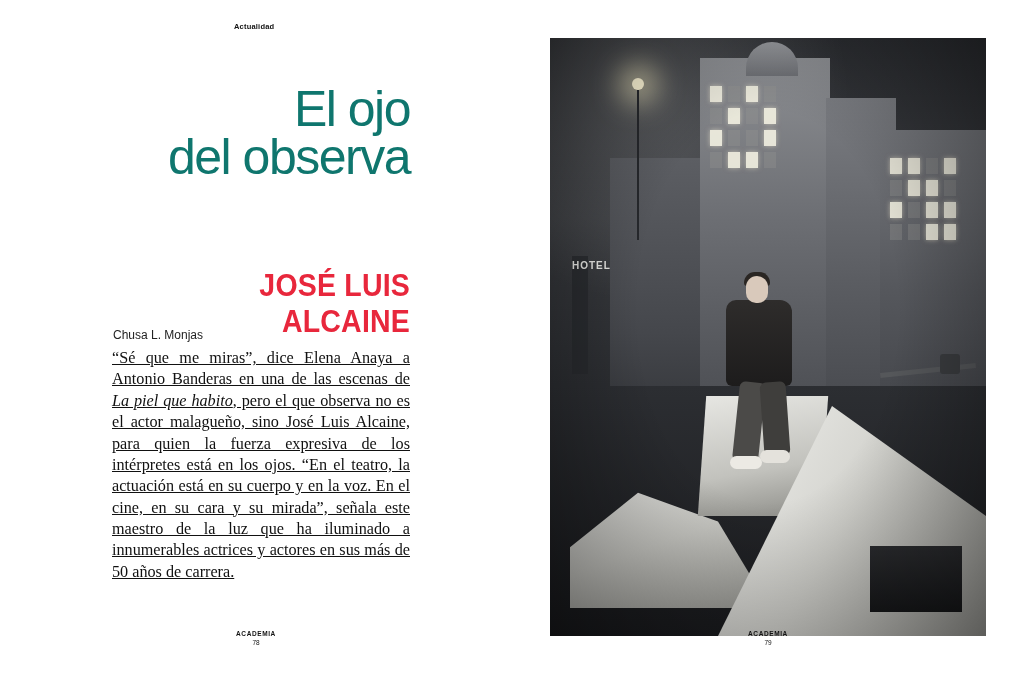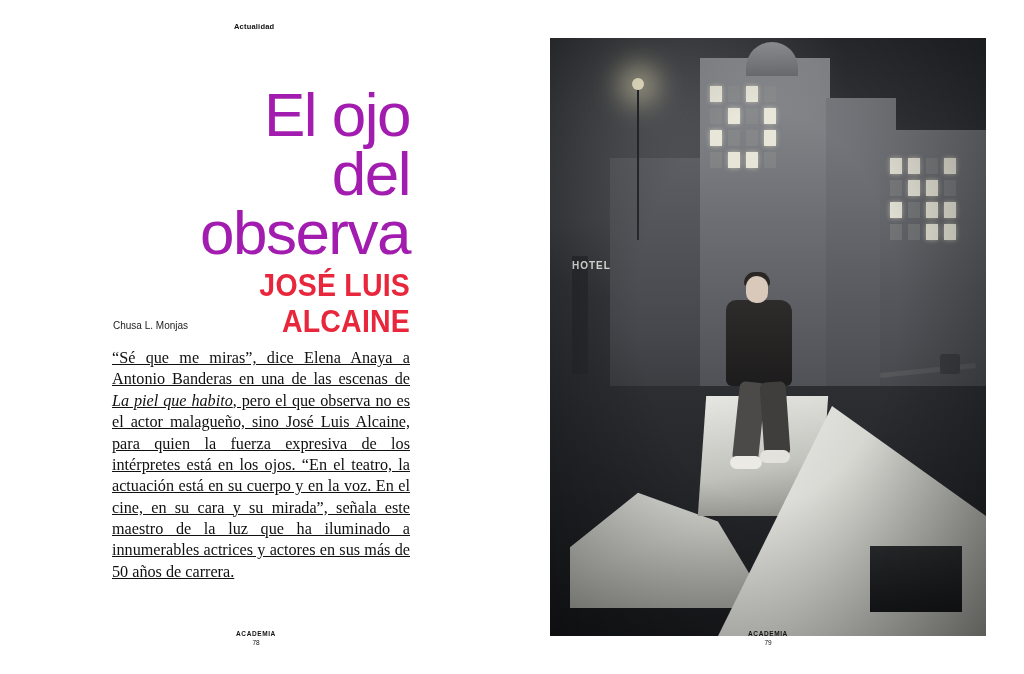--- a/index.html
+++ b/index.html
@@ -46,47 +46,47 @@
     color: #111111;
   }
   .headline {
     position: absolute;
     left: 110px;
     top: 86px;
     width: 300px;
     text-align: right;
     font-family: "Liberation Sans", sans-serif;
     font-weight: 300;
-    font-size: 62px;
+    font-size: 50px;
     line-height: 0.95;
     letter-spacing: -1.5px;
-    color: #a21caf;
+    color: #0f766e;
   }
   .headline .l1 { display: block; }
   .headline .l2 { display: block; }
   .subject-name {
     position: absolute;
     left: 110px;
     top: 268px;
     width: 300px;
     text-align: right;
     font-family: "Liberation Sans", sans-serif;
     font-weight: bold;
     font-size: 31px;
     letter-spacing: 0.2px;
     color: #e8273c;
     transform: scaleX(0.92);
     transform-origin: right center;
   }
   .byline {
     position: absolute;
     left: 113px;
-    top: 320px;
-    font-family: "Liberation Sans", sans-serif;
-    font-size: 10px;
+    top: 328px;
+    font-family: "Liberation Sans", sans-serif;
+    font-size: 12px;
     color: #222222;
   }
   .body-col {
     position: absolute;
     left: 112px;
     top: 348px;
     width: 298px;
     font-family: "Liberation Serif", serif;
     font-size: 16.2px;
     line-height: 1.32;

